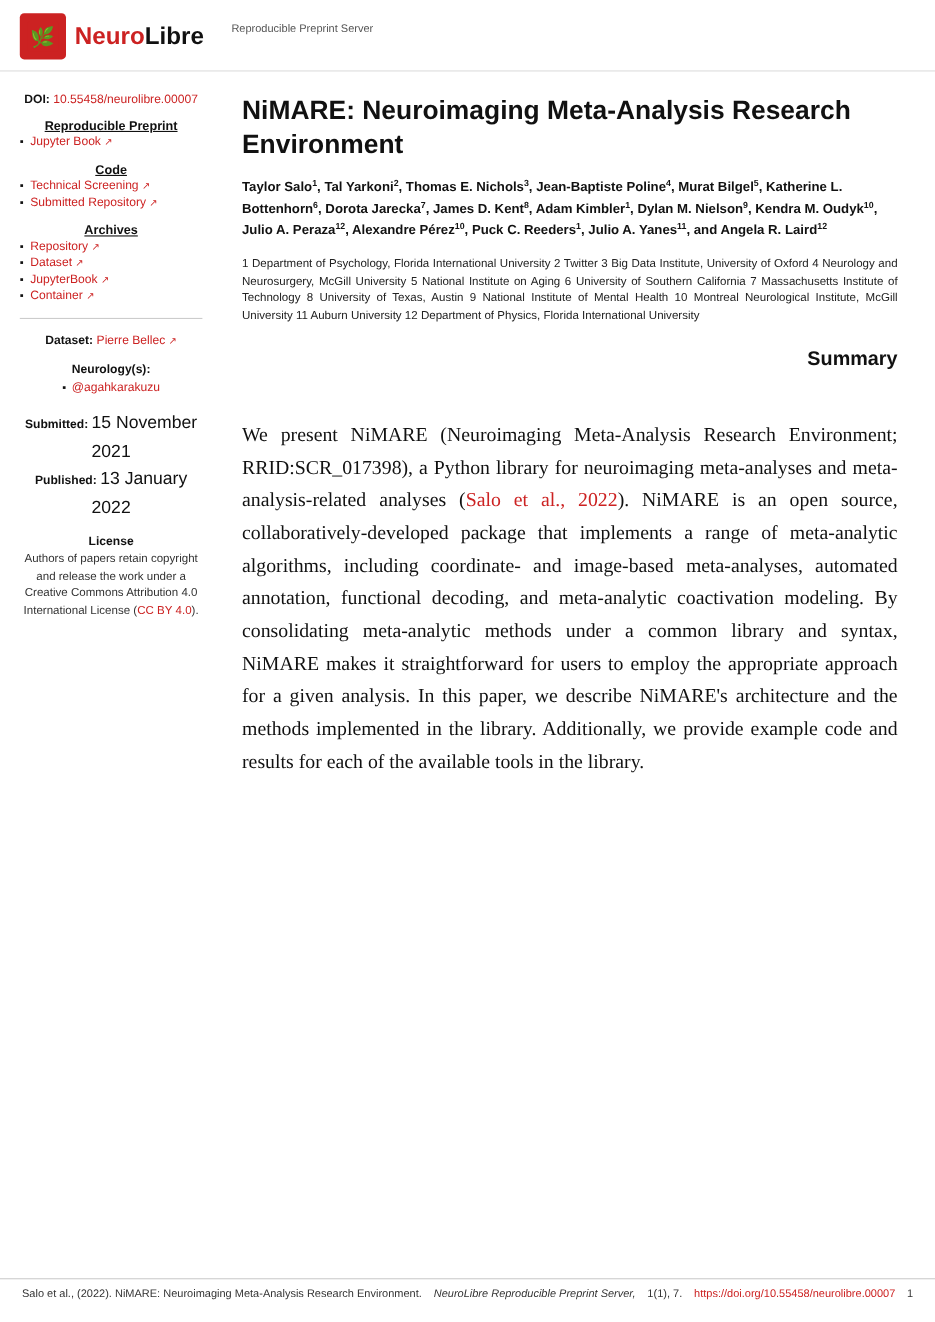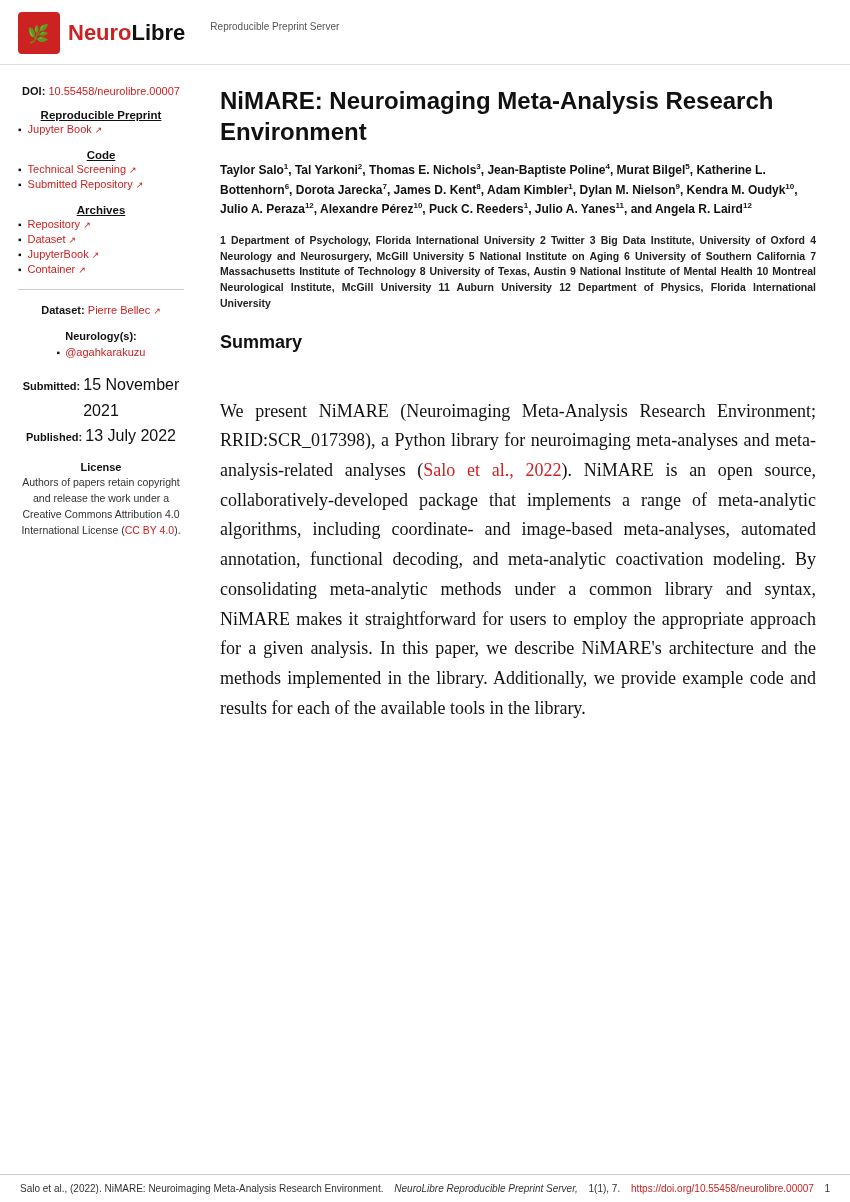--- a/index.html
+++ b/index.html
@@ -186,47 +186,47 @@
       line-height: 1.6;
       margin-bottom: 14px;
     }
     .affiliations {
       font-family: 'Arial', sans-serif;
       font-size: 10.5px;
       color: #222;
       line-height: 1.5;
       margin-bottom: 20px;
       text-align: justify;
-      font-weight: bold;
     }
     .section-heading {
       font-family: 'Arial', sans-serif;
       font-size: 18px;
       font-weight: bold;
       color: #111;
       margin-bottom: 16px;
       margin-top: 10px;
+      text-align: right;
     }
     .abstract-text {
       font-family: 'Georgia', serif;
       font-size: 18px;
       color: #111;
       line-height: 1.65;
       text-align: justify;
       margin-top: 44px;
     }
     .abstract-text a {
       color: #cc2222;
       text-decoration: none;
     }
 
     
     .footer {
       position: absolute;
-      bottom: 0;
+      bottom: 12px;
       left: 0;
       right: 0;
       border-top: 1px solid #ccc;
       padding: 8px 20px;
       font-family: 'Arial', sans-serif;
       font-size: 10px;
       color: #333;
       display: flex;
       align-items: flex-start;
       gap: 4px;
@@ -336,21 +336,21 @@
       </ul>
     </div>
 
     <div class="sidebar-dates">
       <div>
         <span class="sidebar-meta-label">Submitted:</span>
         <span class="sidebar-meta-value">15 November 2021</span>
       </div>
       <div>
         <span class="sidebar-meta-label">Published:</span>
-        <span class="sidebar-meta-value">13 July 2022</span>
+        <span class="sidebar-meta-value">13 January 2022</span>
       </div>
     </div>
 
     <div class="license-section">
       <div class="sidebar-meta-label">License</div>
       <span>Authors of papers retain copyright and release the work under a Creative Commons Attribution 4.0 International License (</span><a href="#">CC BY 4.0</a><span>).</span>
     </div>
 
   </aside>
 

